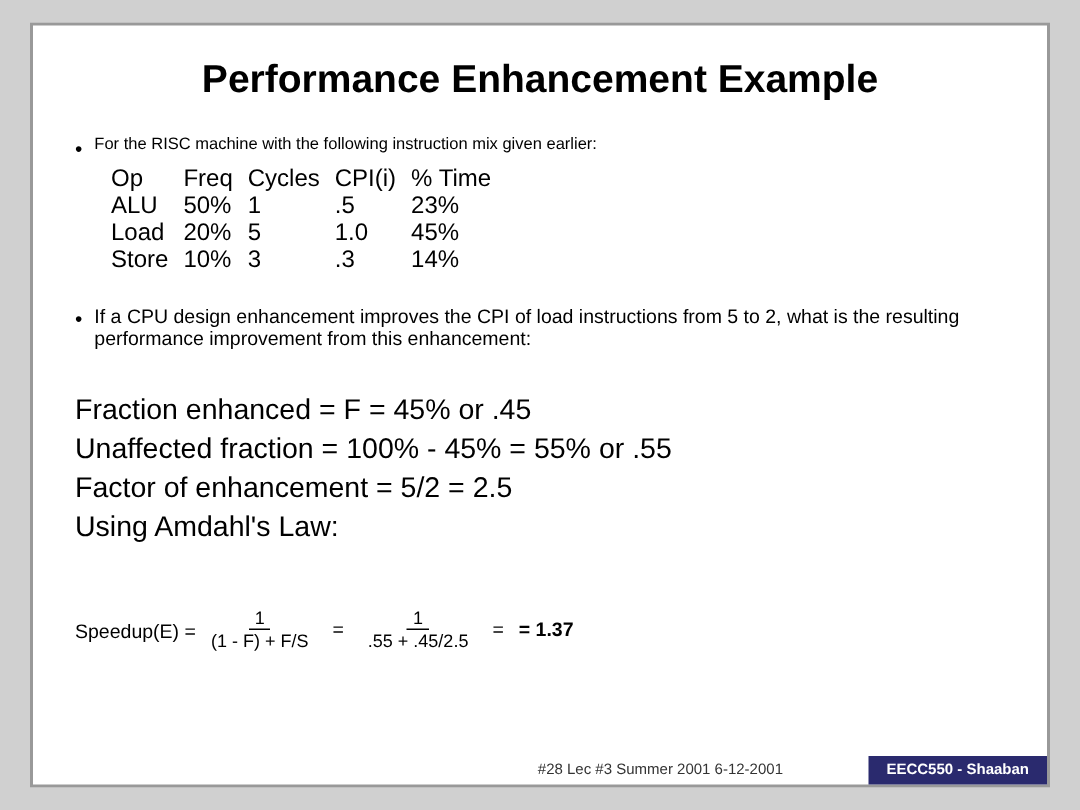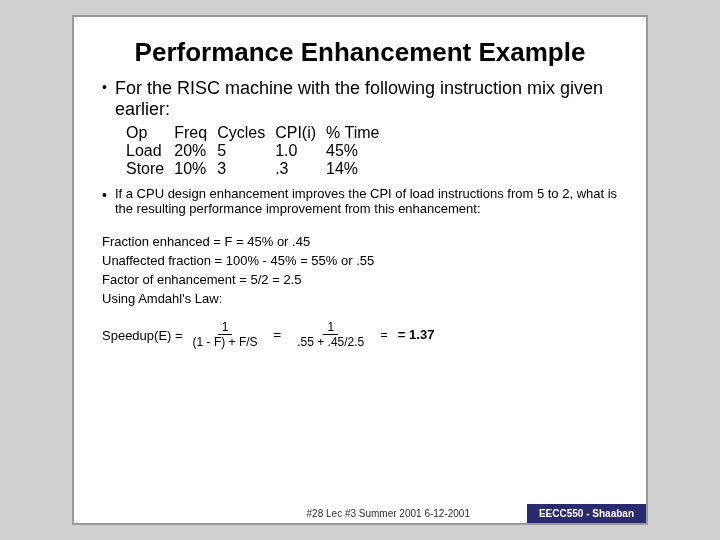--- a/index.html
+++ b/index.html
@@ -6,28 +6,29 @@
     body {
       width: 720px;
       height: 540px;
       background: #d0d0d0;
       display: flex;
       align-items: center;
       justify-content: center;
       font-family: Arial, sans-serif;
     }
     .slide {
-      width: 576px;
+      width: 680px;
       height: 510px;
       background: #ffffff;
       border: 2px solid #999;
       padding: 20px 28px 16px 28px;
       position: relative;
       display: flex;
       flex-direction: column;
+      gap: 12px;
     }
     .title {
       font-size: 26px;
       font-weight: bold;
       text-align: center;
       margin-bottom: 10px;
       font-family: Arial, sans-serif;
     }
     .bullet-section {
       margin-bottom: 6px;
@@ -37,21 +38,21 @@
       align-items: flex-start;
       margin-bottom: 4px;
     }
     .bullet-dot {
       font-size: 14px;
       margin-right: 8px;
       margin-top: 1px;
       flex-shrink: 0;
     }
     .bullet-text {
-      font-size: 18px;
+      font-size: 11px;
       font-family: Arial, sans-serif;
     }
     .instruction-table {
       margin-left: 24px;
       margin-top: 2px;
       margin-bottom: 2px;
       font-size: 13px;
       font-family: Arial, sans-serif;
       position: relative;
     }
@@ -69,31 +70,31 @@
       font-weight: normal;
       font-family: Arial, sans-serif;
     }
     .equations {
       margin-top: 8px;
       font-size: 13px;
       font-family: Arial, sans-serif;
     }
     .eq-row {
       margin-bottom: 4px;
-      font-size: 13px;
+      font-size: 19px;
     }
     .speedup-section {
       margin-top: 6px;
       font-size: 13px;
       font-family: Arial, sans-serif;
     }
     .speedup-formula {
       display: flex;
       align-items: flex-start;
-      margin-top: 4px;
+      margin-top: 20px;
     }
     .speedup-label {
       font-size: 13px;
       margin-right: 4px;
       white-space: nowrap;
       margin-top: 8px;
     }
     .fraction-block {
       display: flex;
       align-items: center;
@@ -158,20 +159,27 @@
     </div>
     <div class="instruction-table">
       <table>
         <tbody>
             <tr>
           <td>Op</td>
           <td>Freq</td>
           <td>Cycles</td>
           <td>CPI(i)</td>
           <td>% Time</td>
+        </tr>
+        <tr>
+          <td>ALU</td>
+          <td>50%</td>
+          <td>1</td>
+          <td>.5</td>
+          <td>23%</td>
         </tr>
         <tr>
           <td>Load</td>
           <td>20%</td>
           <td>5</td>
           <td>1.0</td>
           <td>45%</td>
         </tr>
         <tr>
           <td>Store</td>

